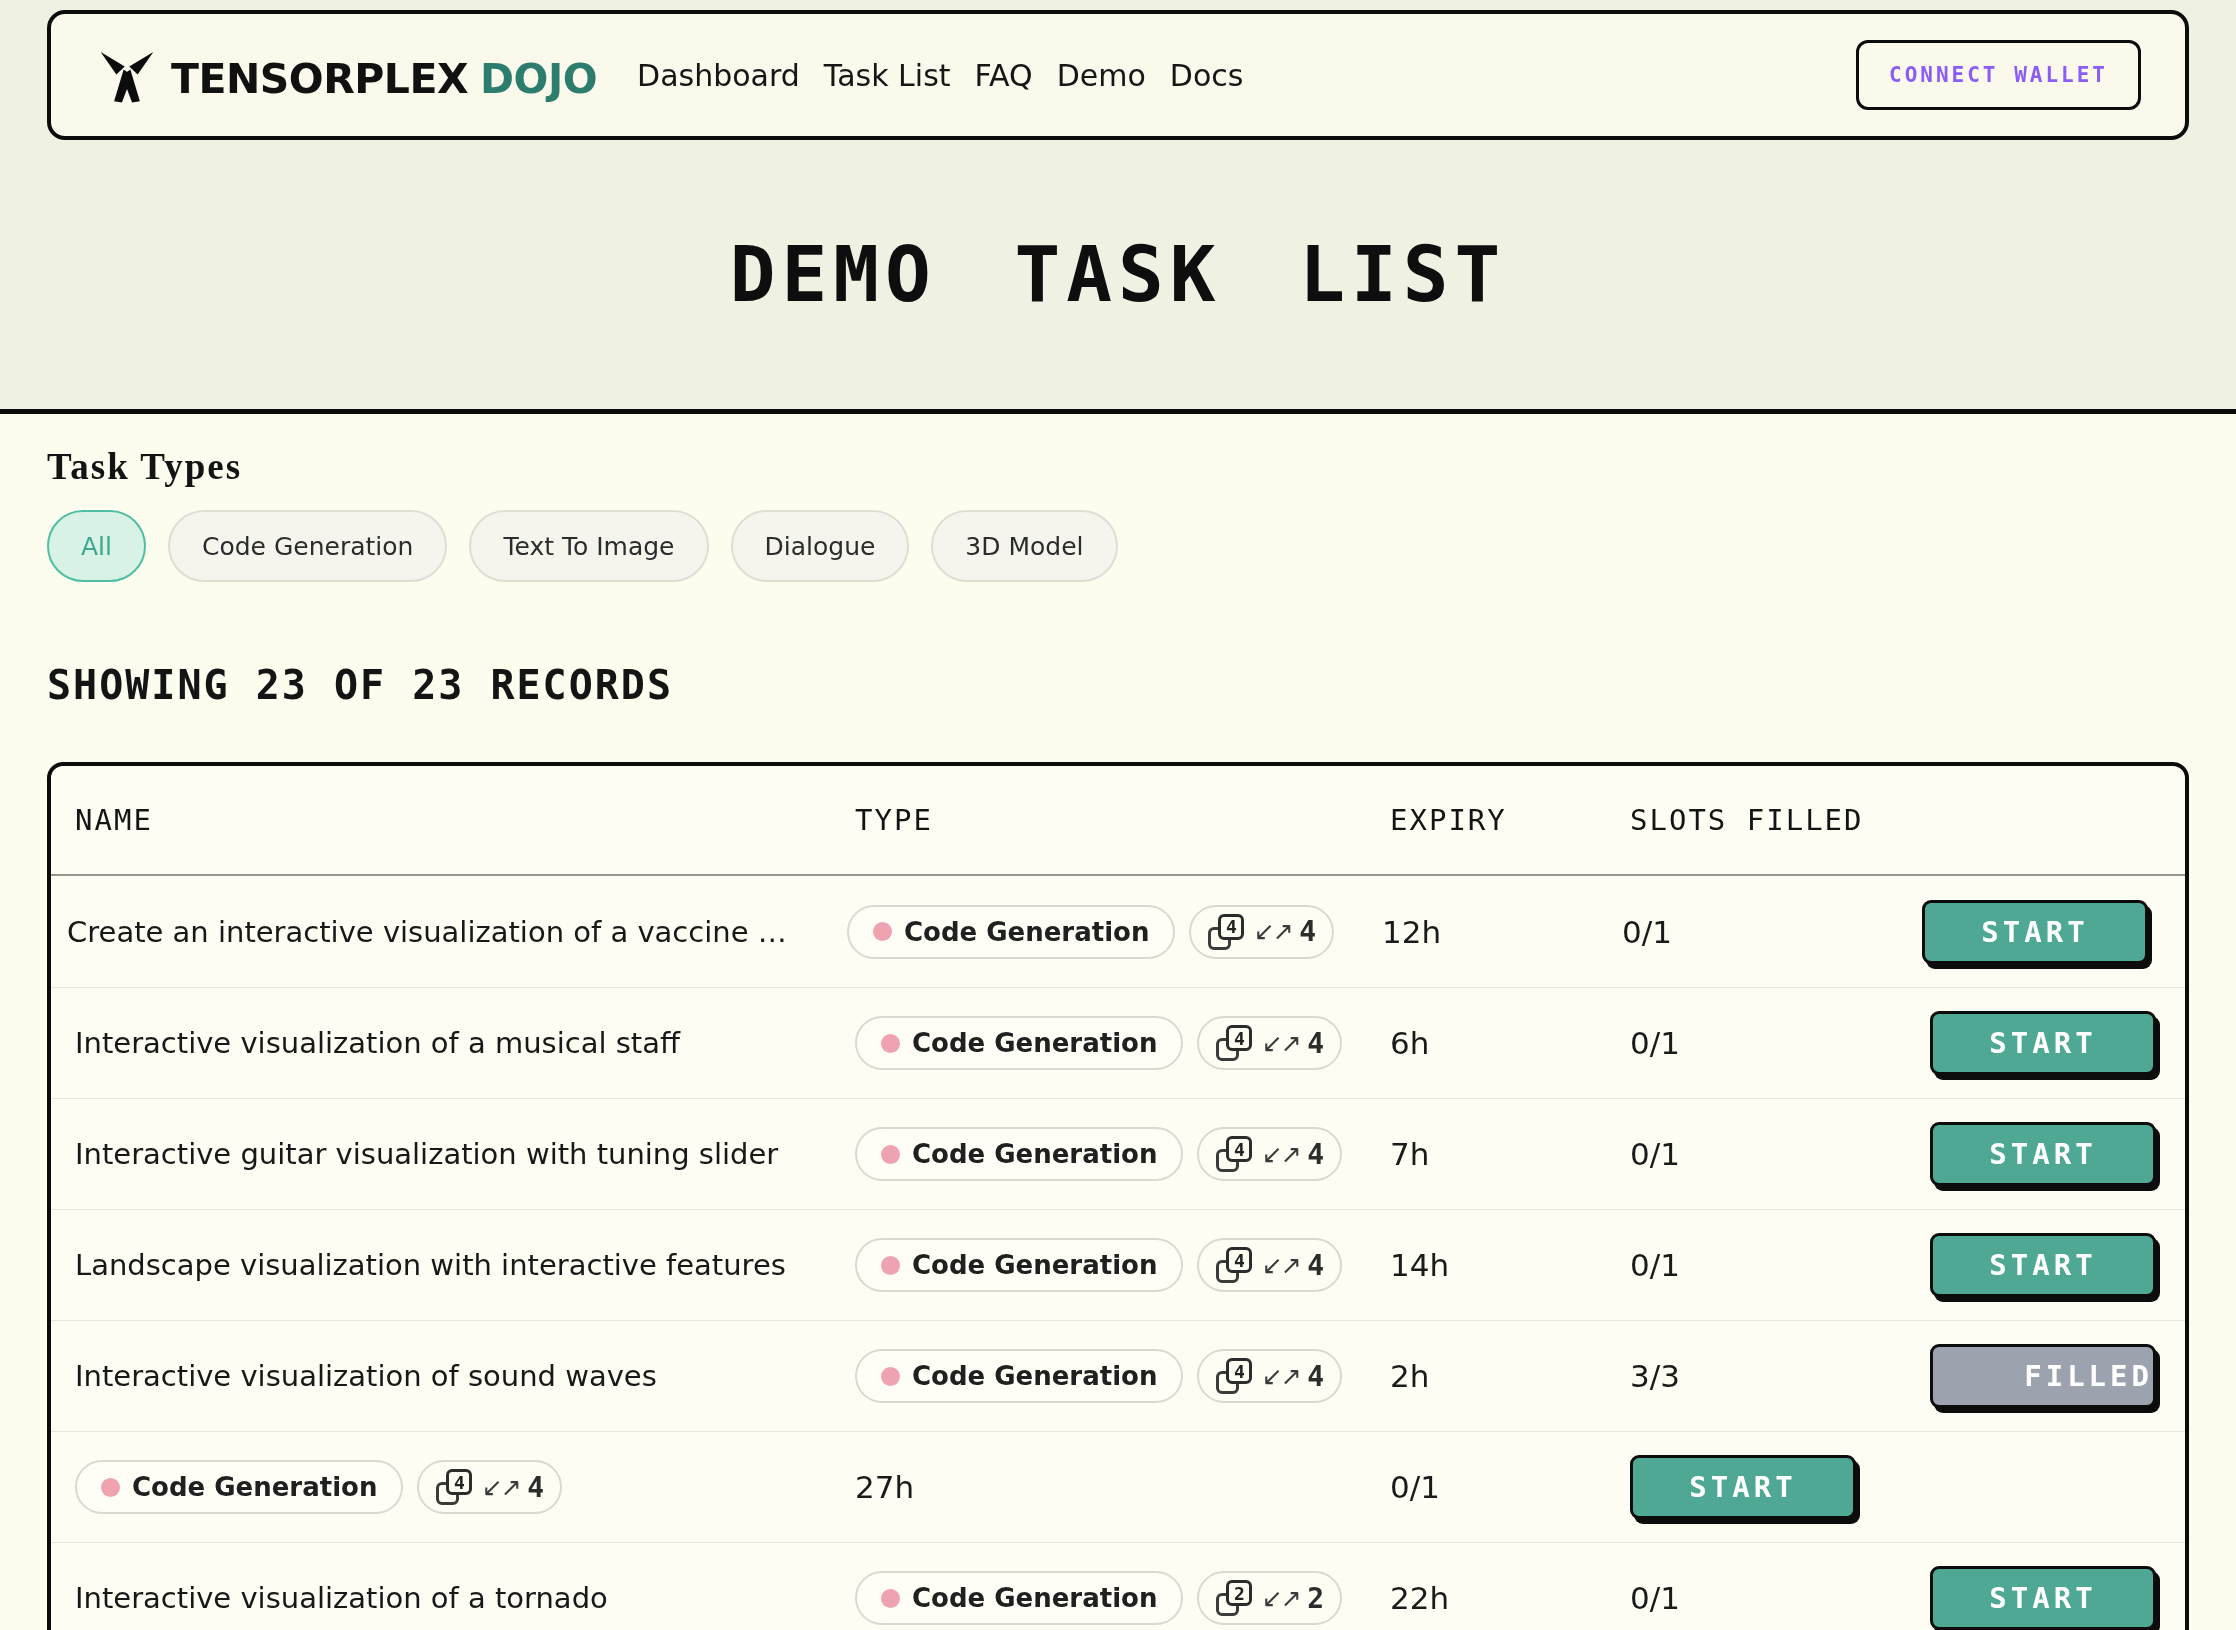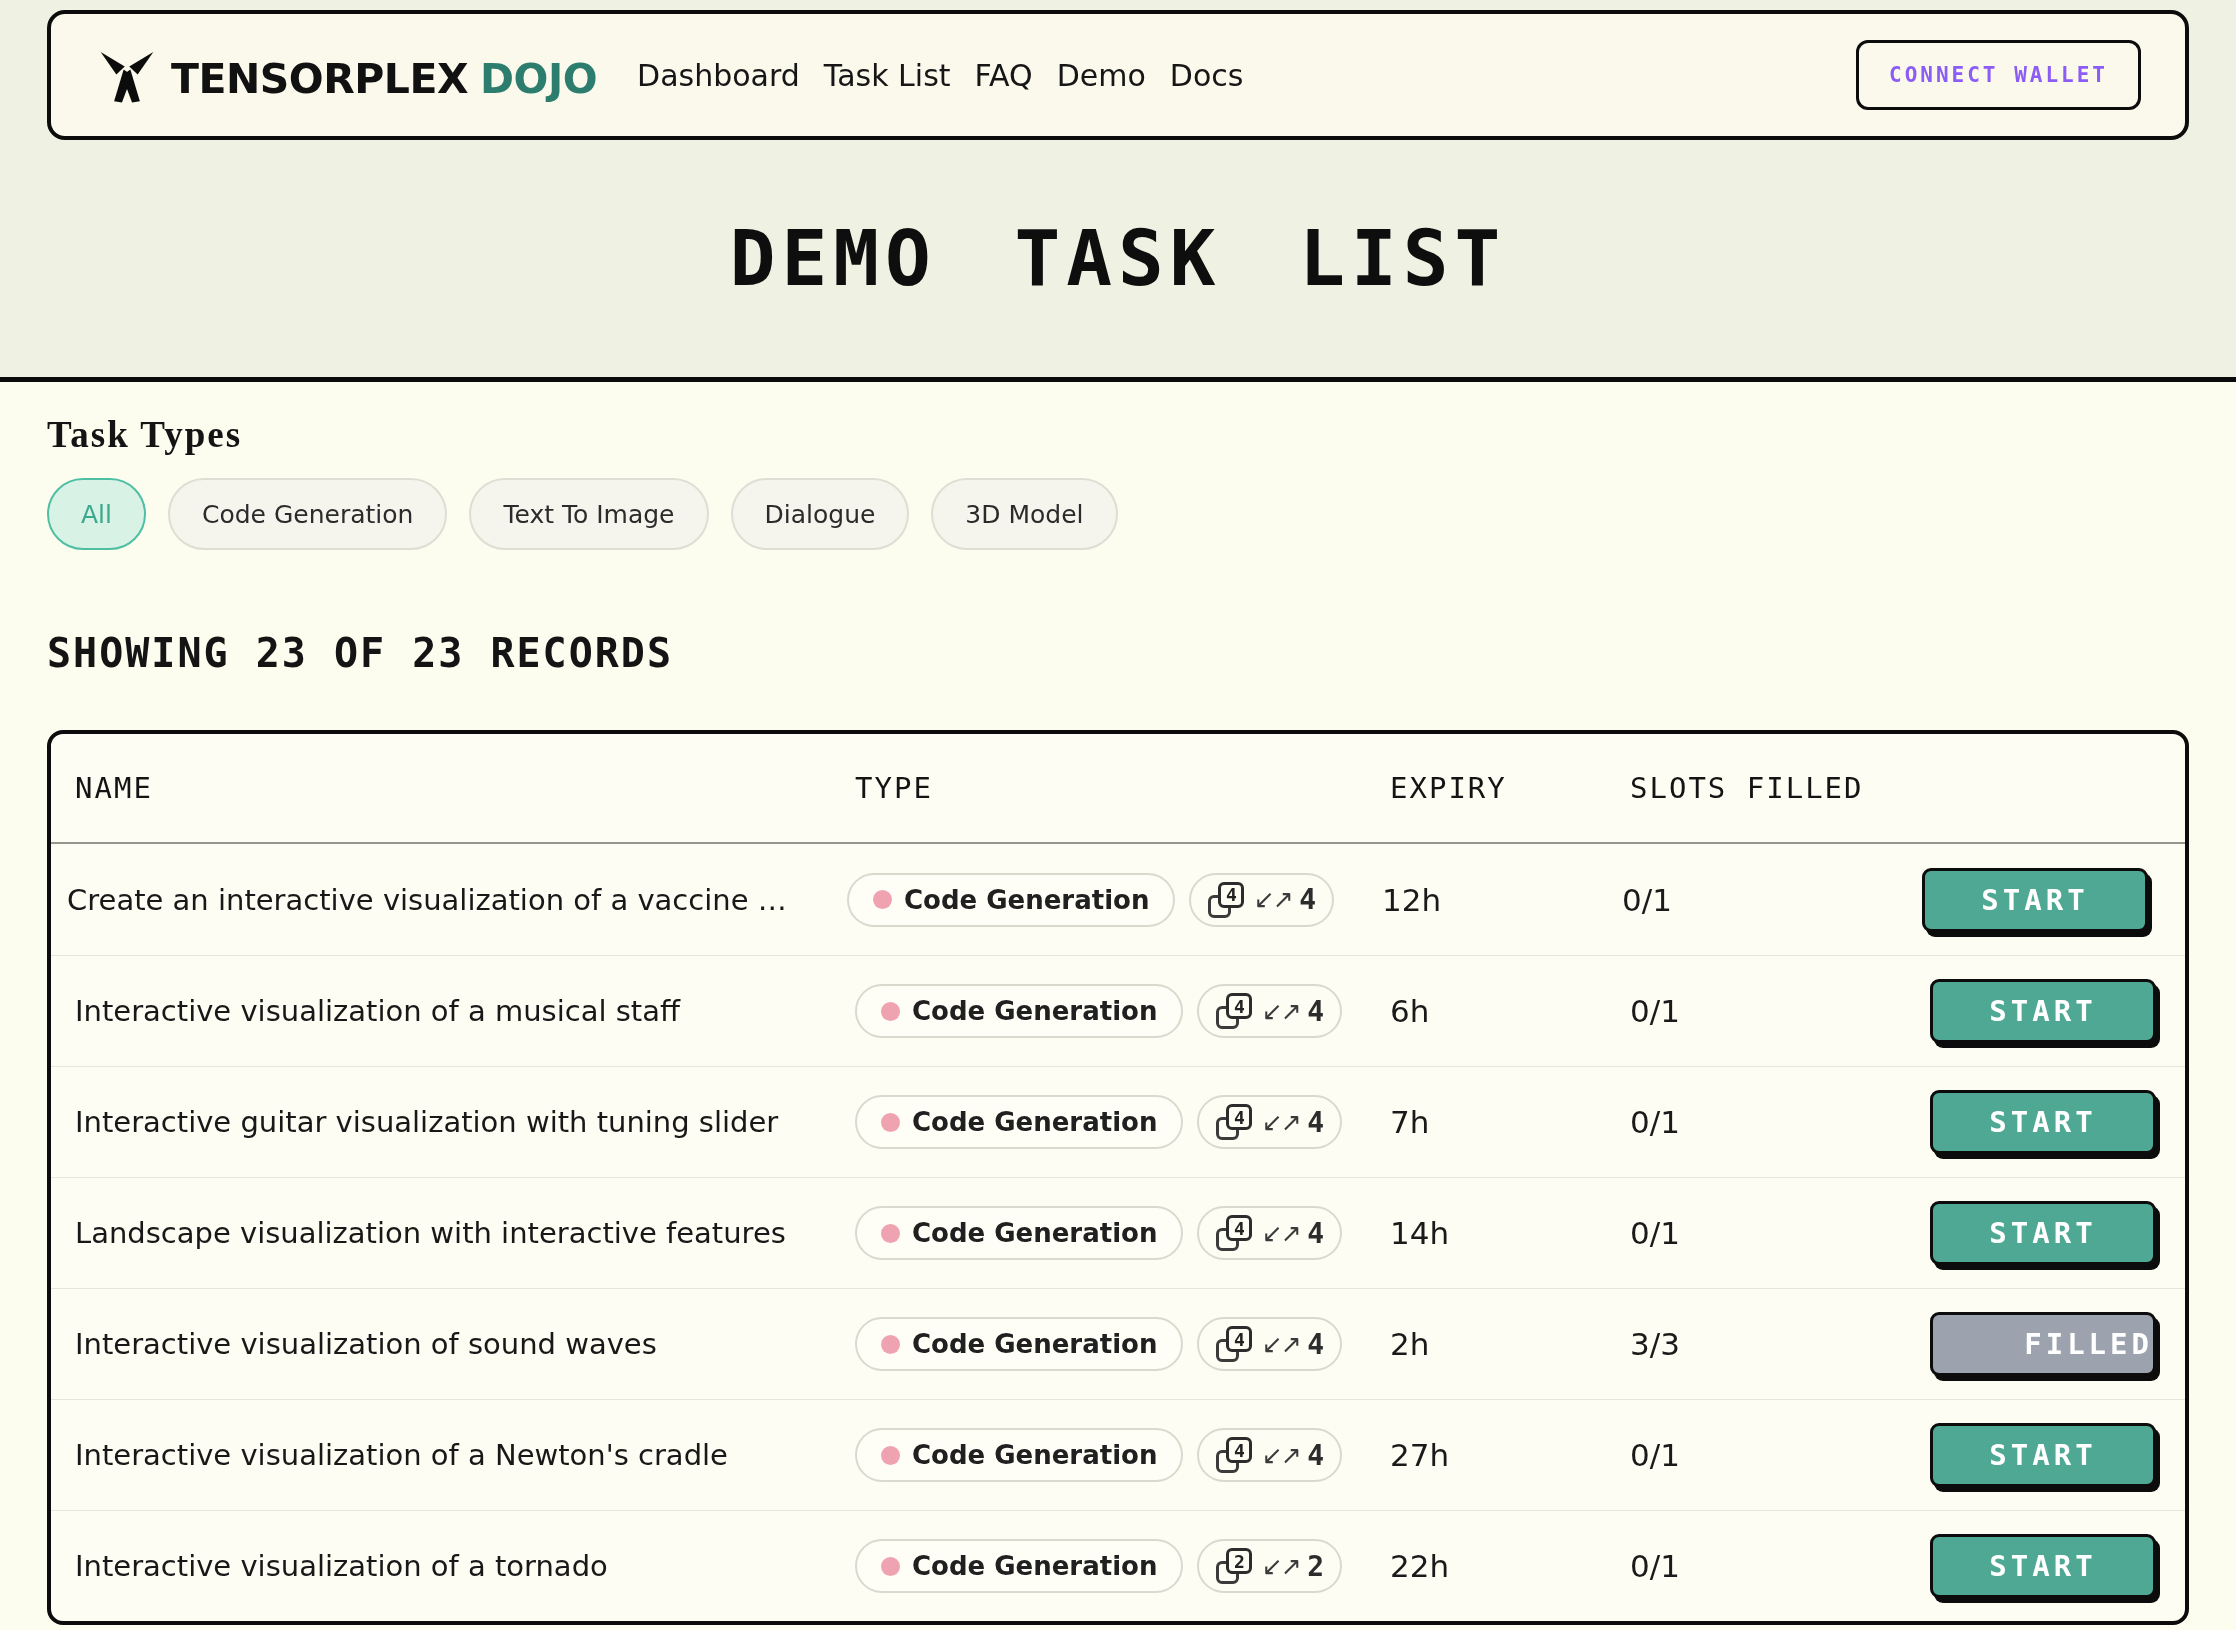--- a/index.html
+++ b/index.html
@@ -36,21 +36,21 @@
   }
   .wallet-btn {
     font-family:"DejaVu Sans Mono", monospace;
     font-size:21px; font-weight:bold; letter-spacing:3px;
     color:#8b5cf6; background:transparent;
     border:3.5px solid #0c0c0c; border-radius:12px;
     padding:20px 30px; cursor:pointer;margin-left:48px;
   }
 
   
-  .hero { height:237px; display:flex; align-items:center; justify-content:center; }
+  .hero { height:269px; display:flex; align-items:center; justify-content:center; }
   .hero h1 {
     font-family:"DejaVu Sans Mono", monospace;
     font-size:76px; font-weight:bold; letter-spacing:6px; word-spacing:26px;
     color:#0e0e0e;
   }
   .black-divider { height:5px; background:#0b0b0b; }
 
   
   main { padding:0 47px; }
   .section-title {
@@ -294,21 +294,20 @@
         <span class="arrows">↙↗</span>
         <span class="meta-count">4</span>
       </span>
     </div>
     <div class="cell-plain">2h</div>
     <div class="cell-plain">3/3</div>
     <div><button class="action-btn filled">FILLED</button></div>
   </div>
 
   <div class="trow">
-    <div class="cell-name">Interactive visualization of a Newton's cradle</div>
     <div class="cell-type">
       <span class="badge">
         <span class="dot"></span>
         <span class="lbl">Code Generation</span>
       </span>
       <span class="meta-pill">
         <span class="copyicon">
           <span class="back"></span>
           <span class="front">4</span>
         </span>

